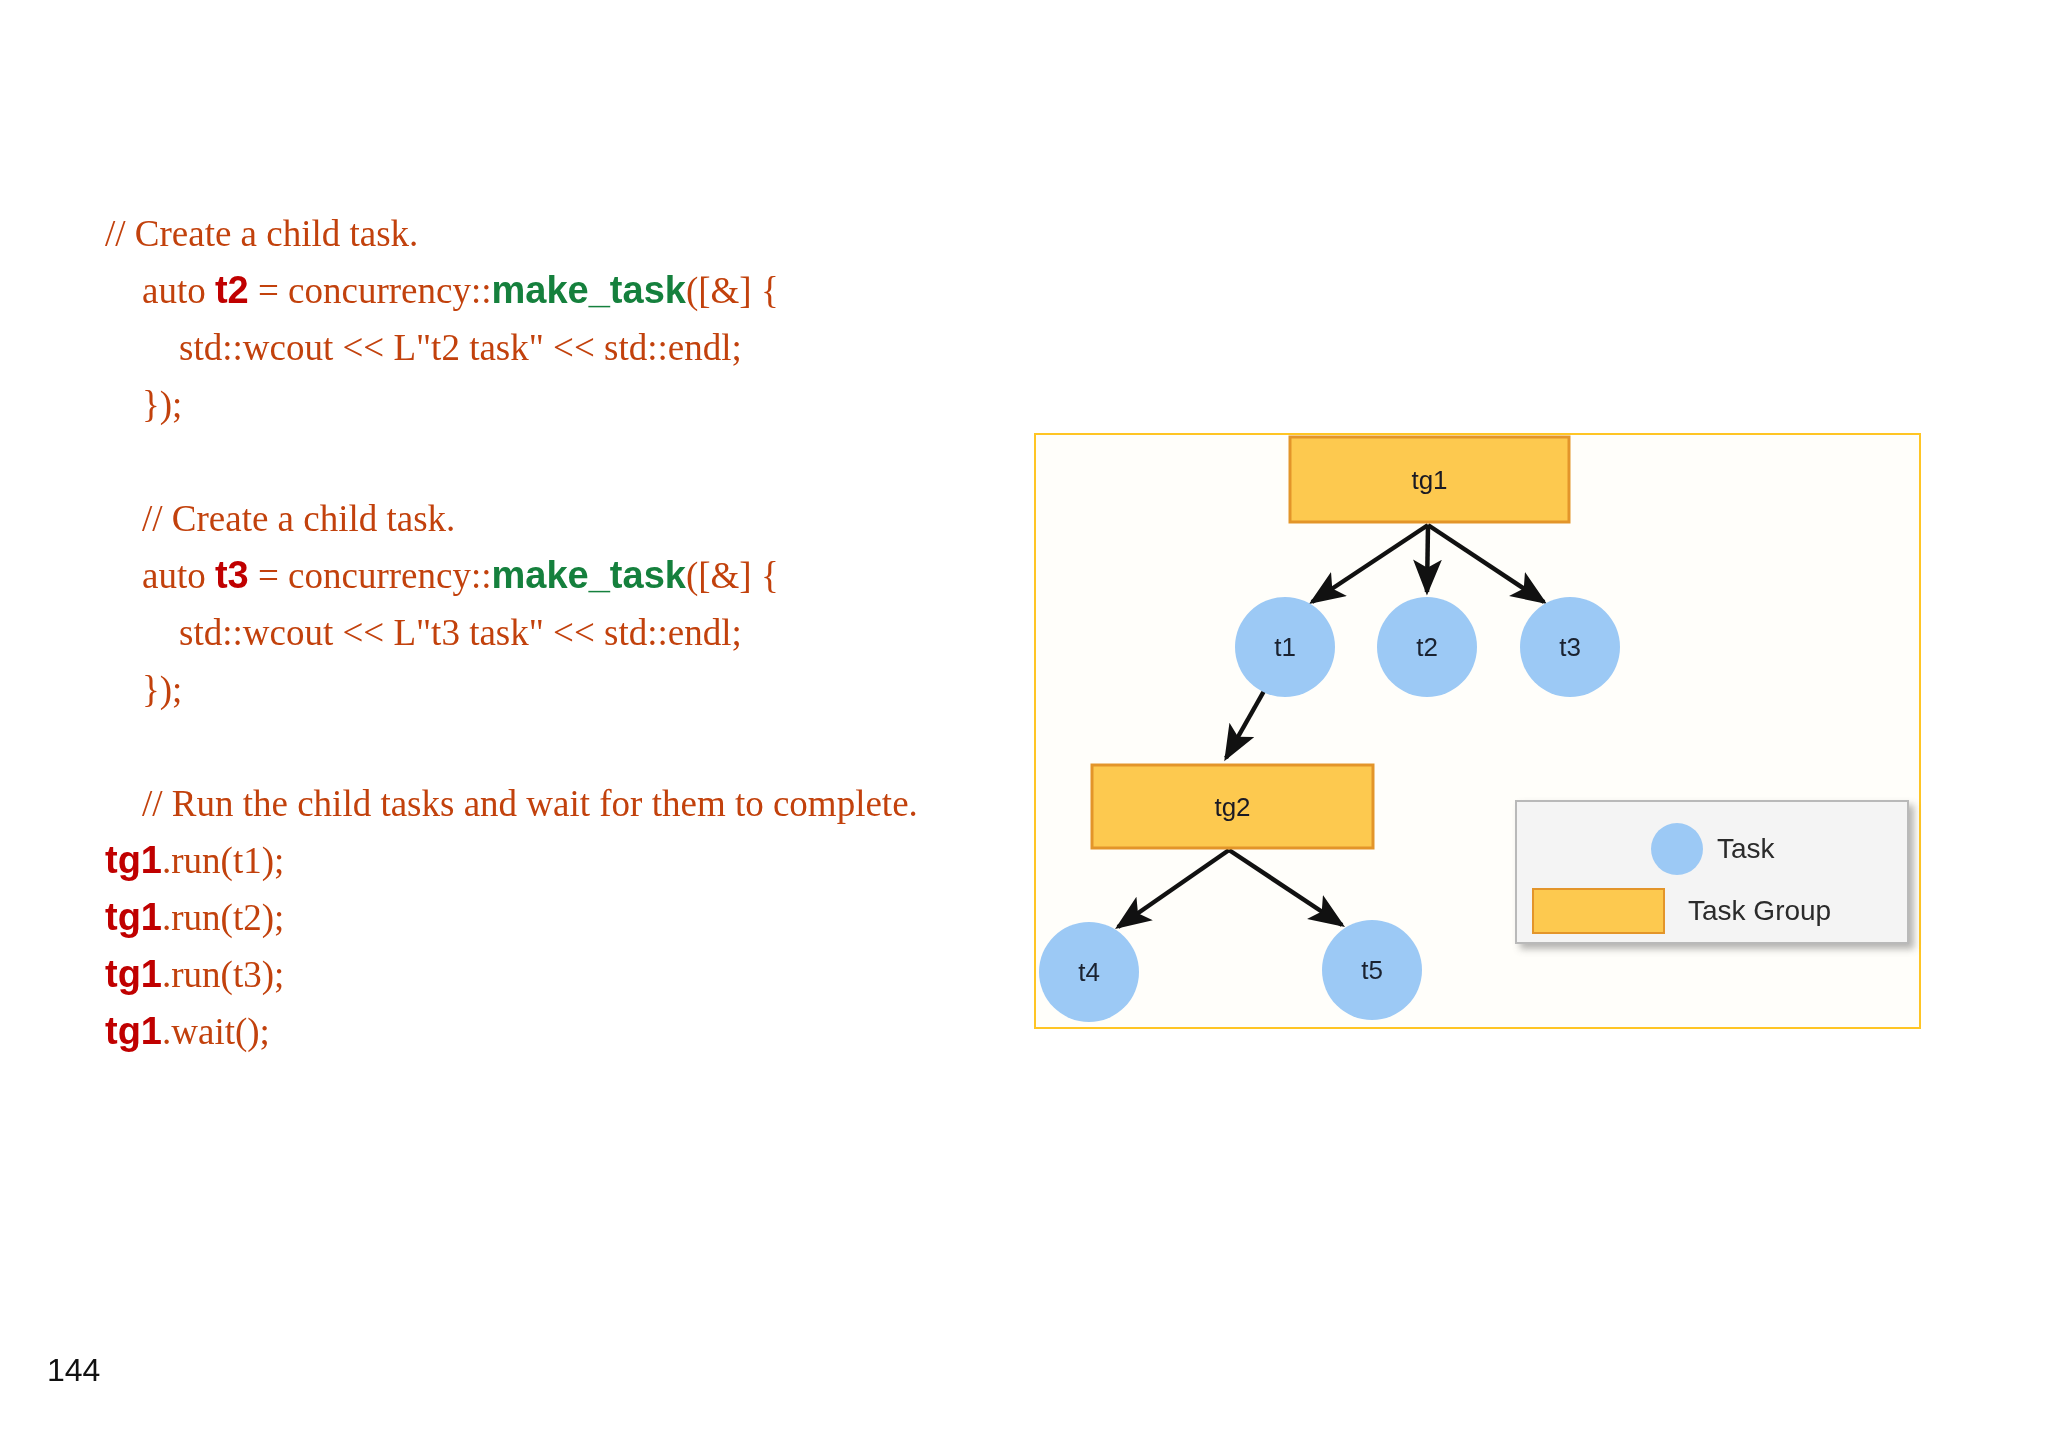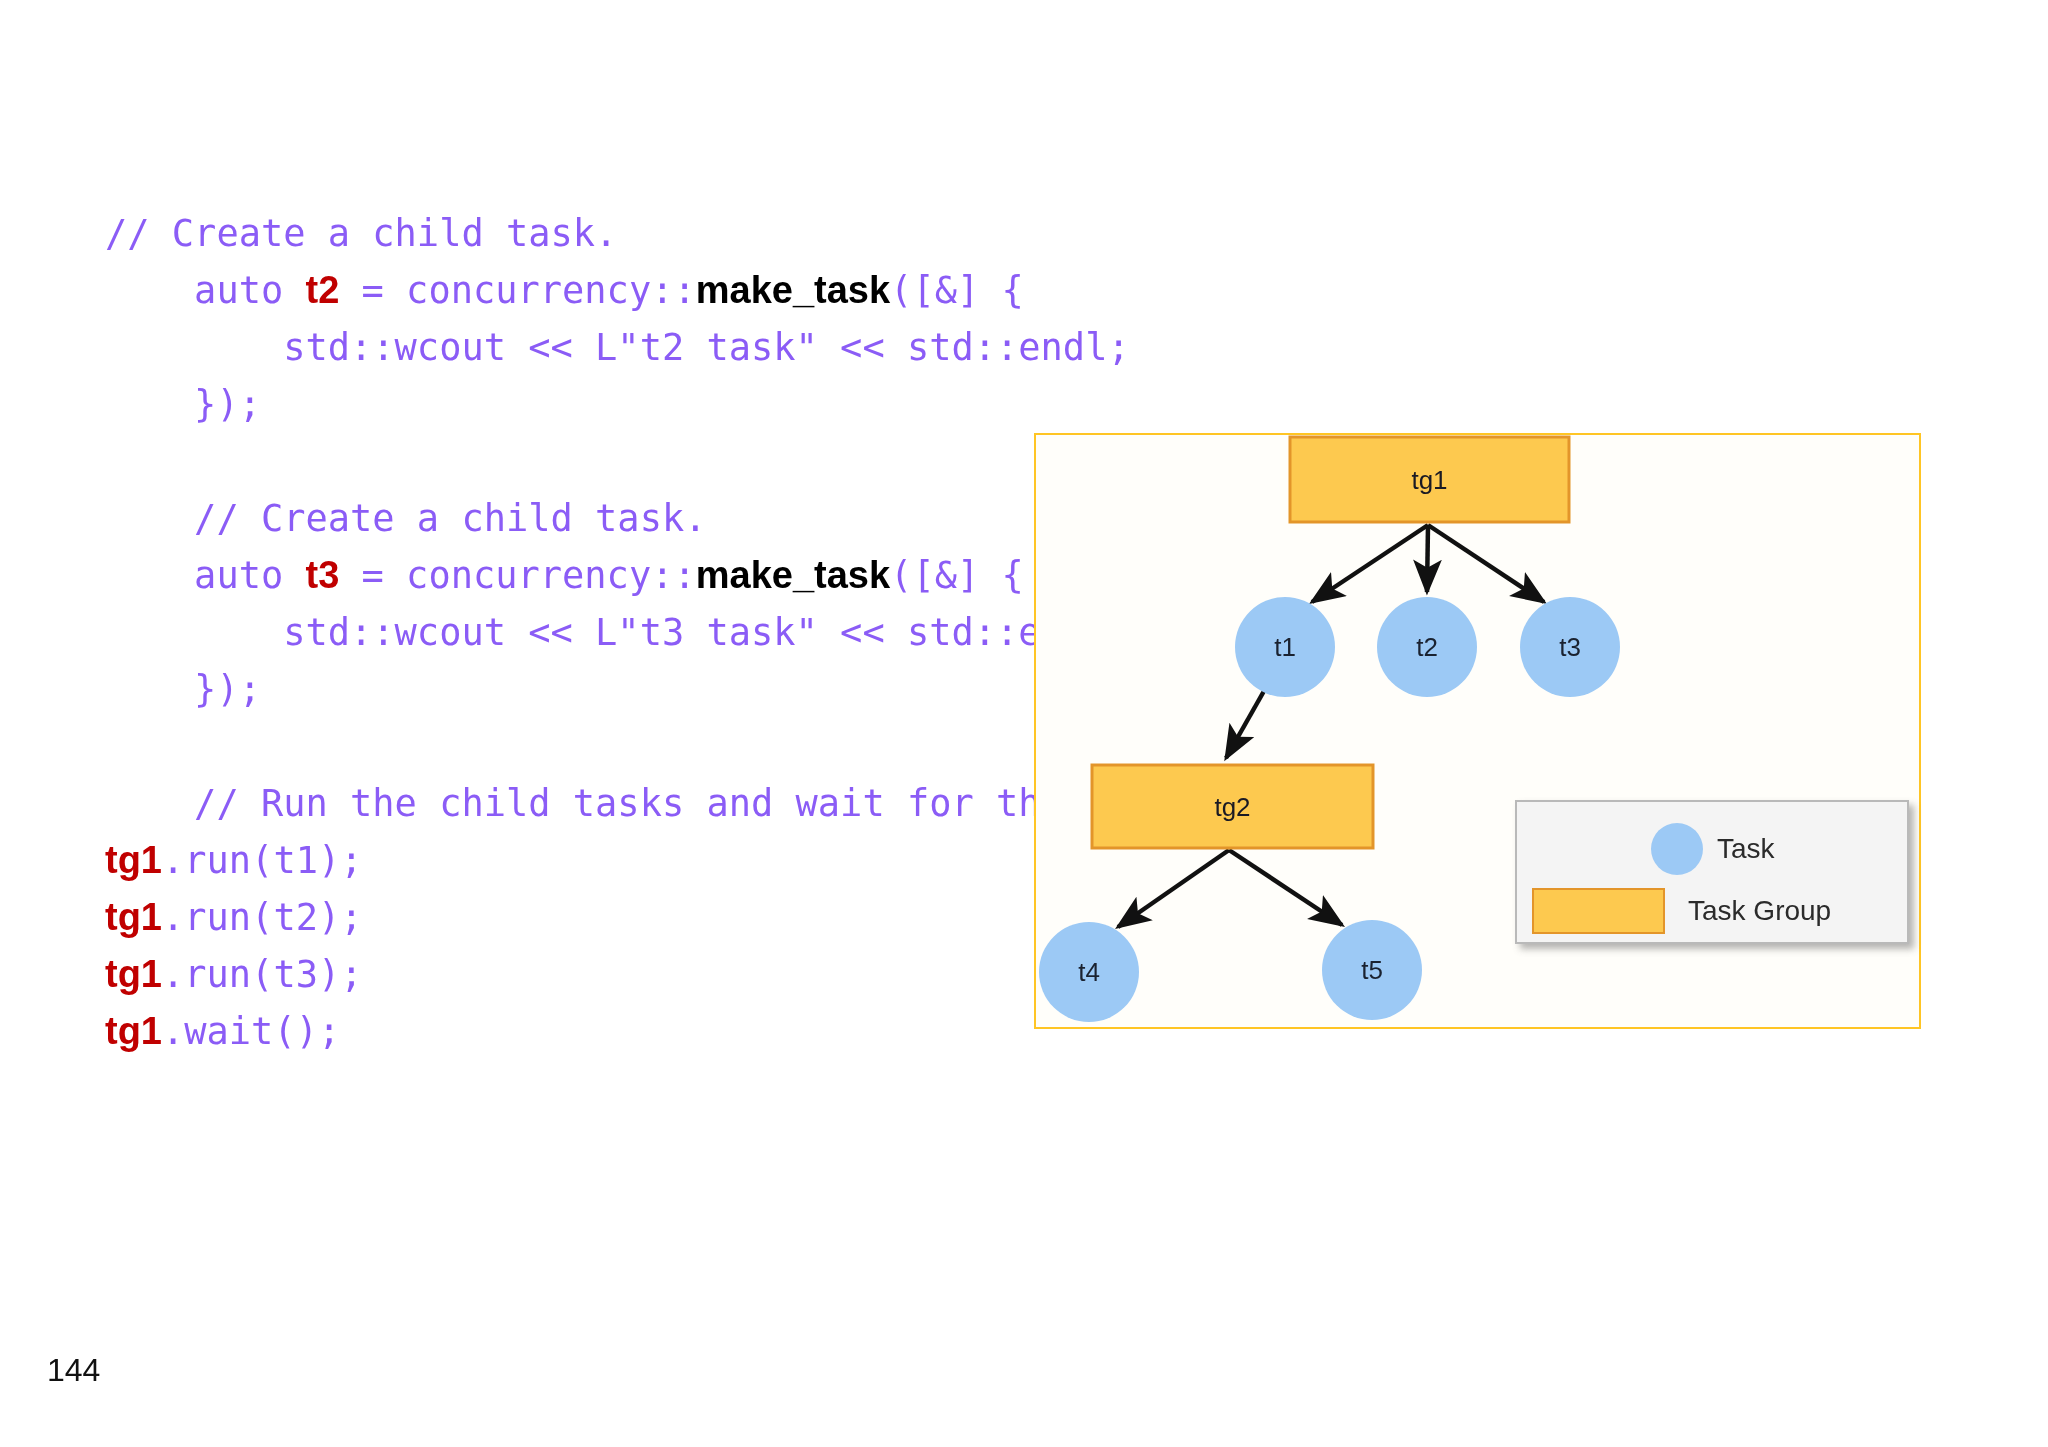--- a/index.html
+++ b/index.html
@@ -35,27 +35,27 @@
     white-space: pre;
     min-height: 57px;
   }
   .tok-kw-red {
     color: #c00000;
     font-weight: bold;
     font-family: "Liberation Sans", sans-serif;
     font-size: 38px;
   }
   .tok-fn-blue {
-    color: #000000;
+    color: #15803d;
     font-weight: bold;
     font-family: "Liberation Sans", sans-serif;
     font-size: 38px;
     text-decoration: none;
   }
-  .tok-plain { color: #8b5cf6; }
+  .tok-plain { color: #c2410c; font-family: Liberation Serif, serif; }
   .blank-line { height: 57px; }
 
   
   #diagram-figure {
     position: absolute;
     left: 1034px;
     top: 433px;
     width: 887px;
     height: 596px;
     background: #fffefa;

